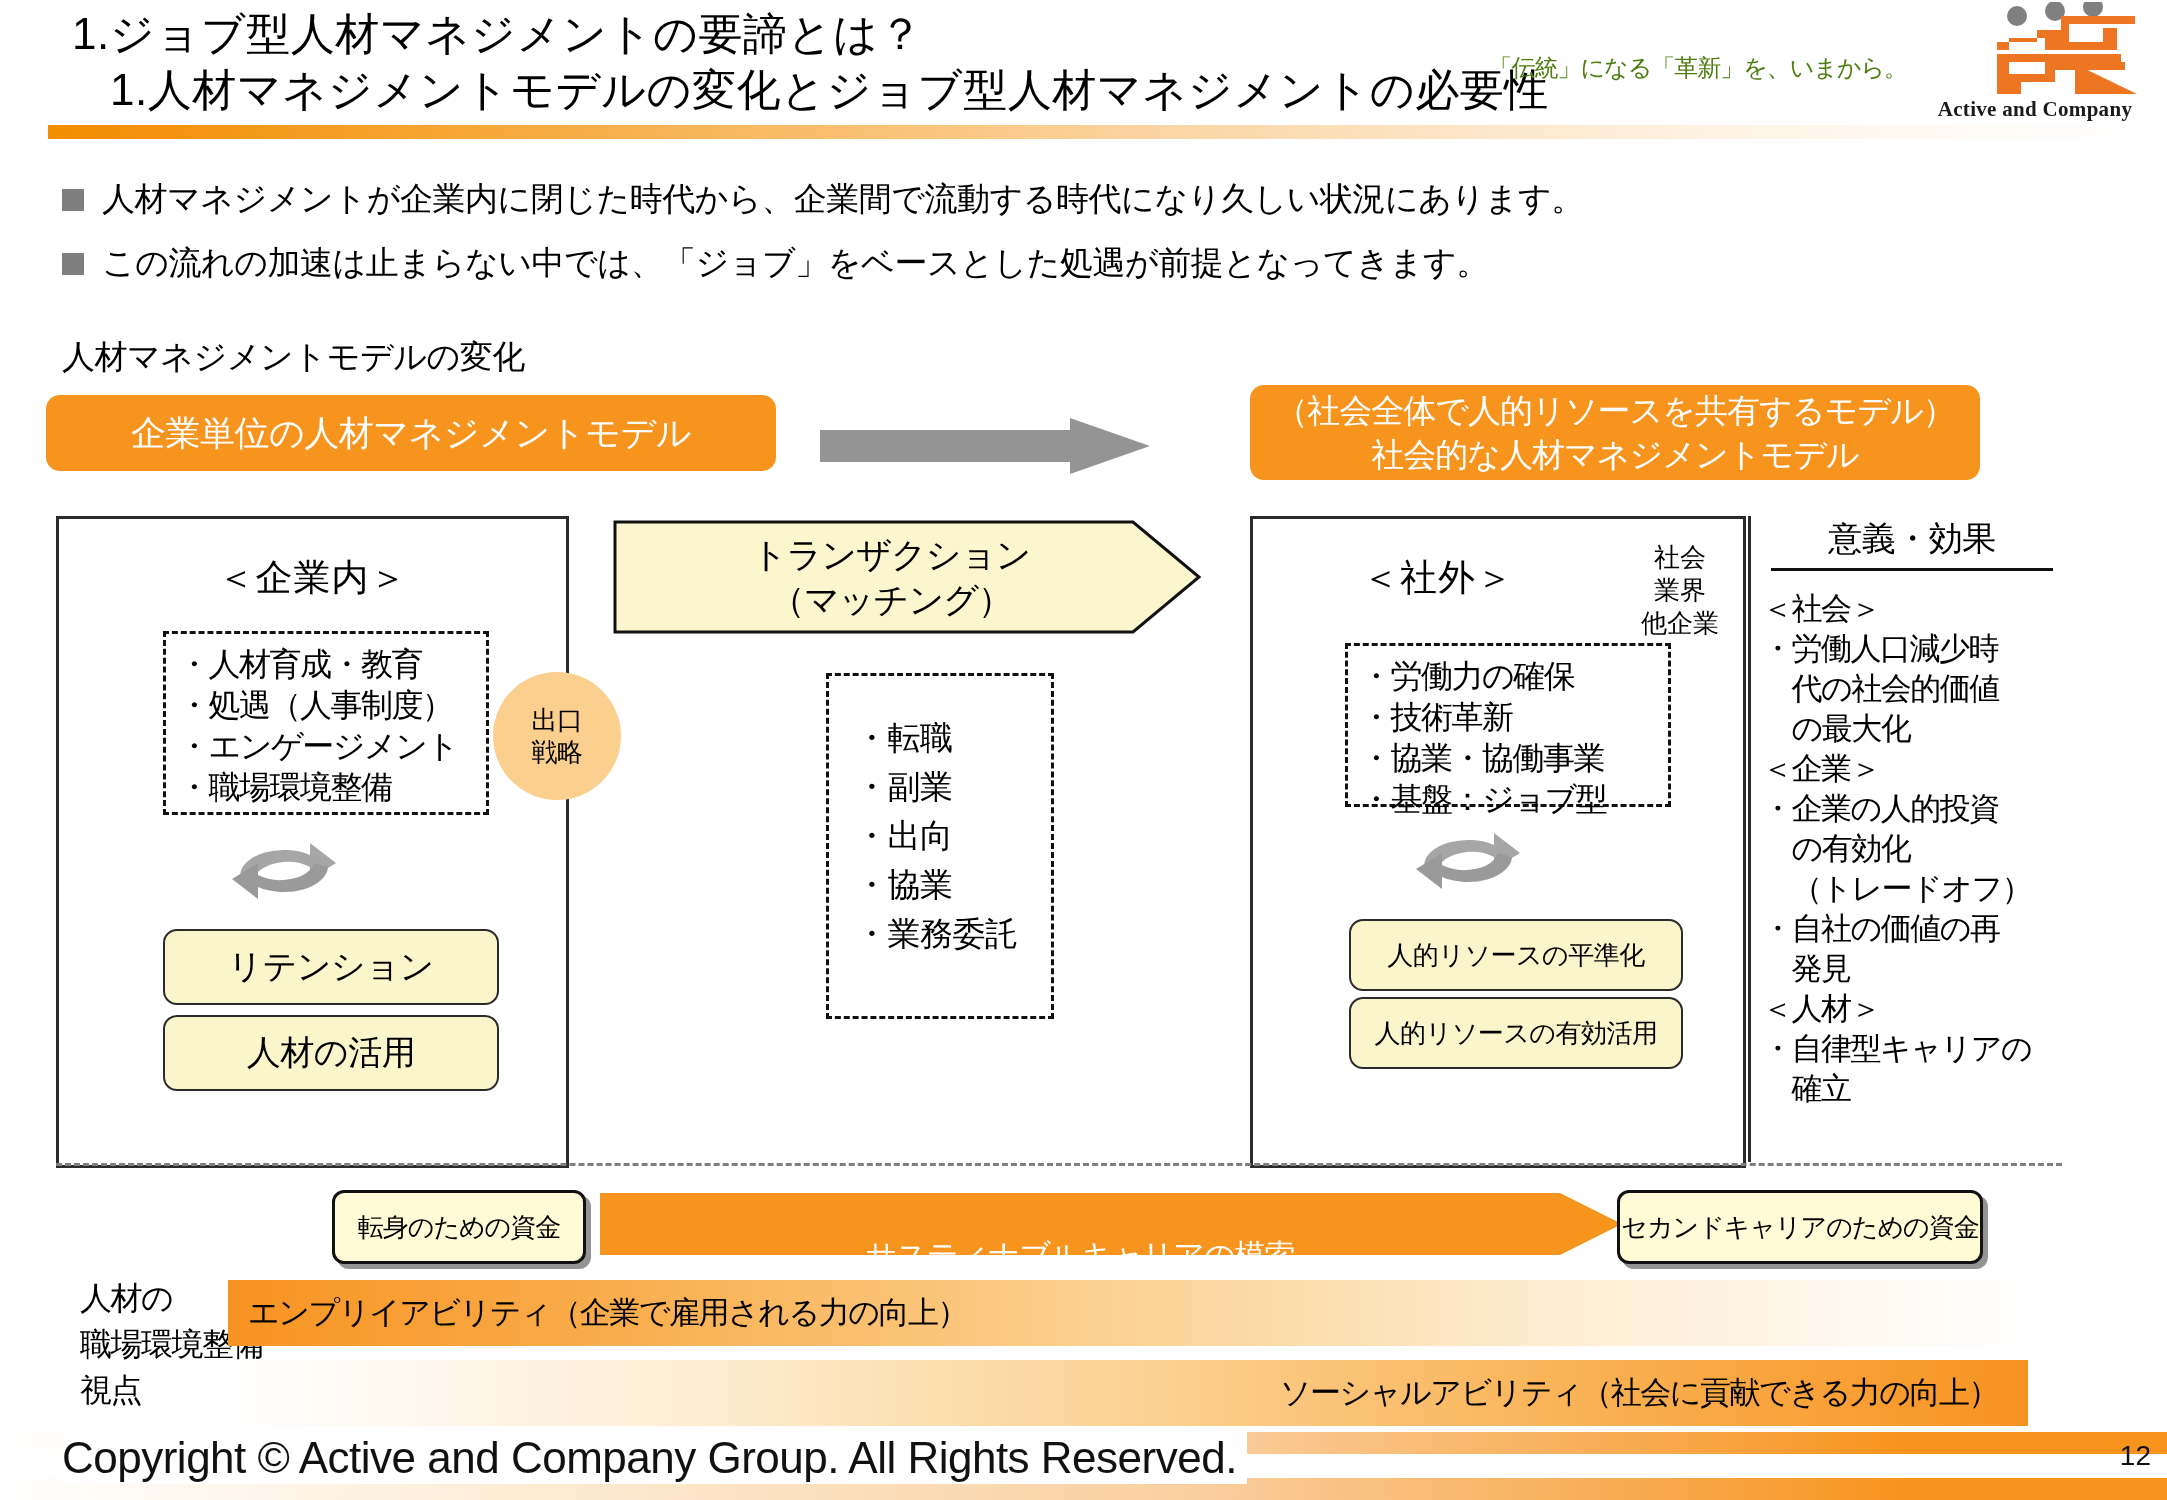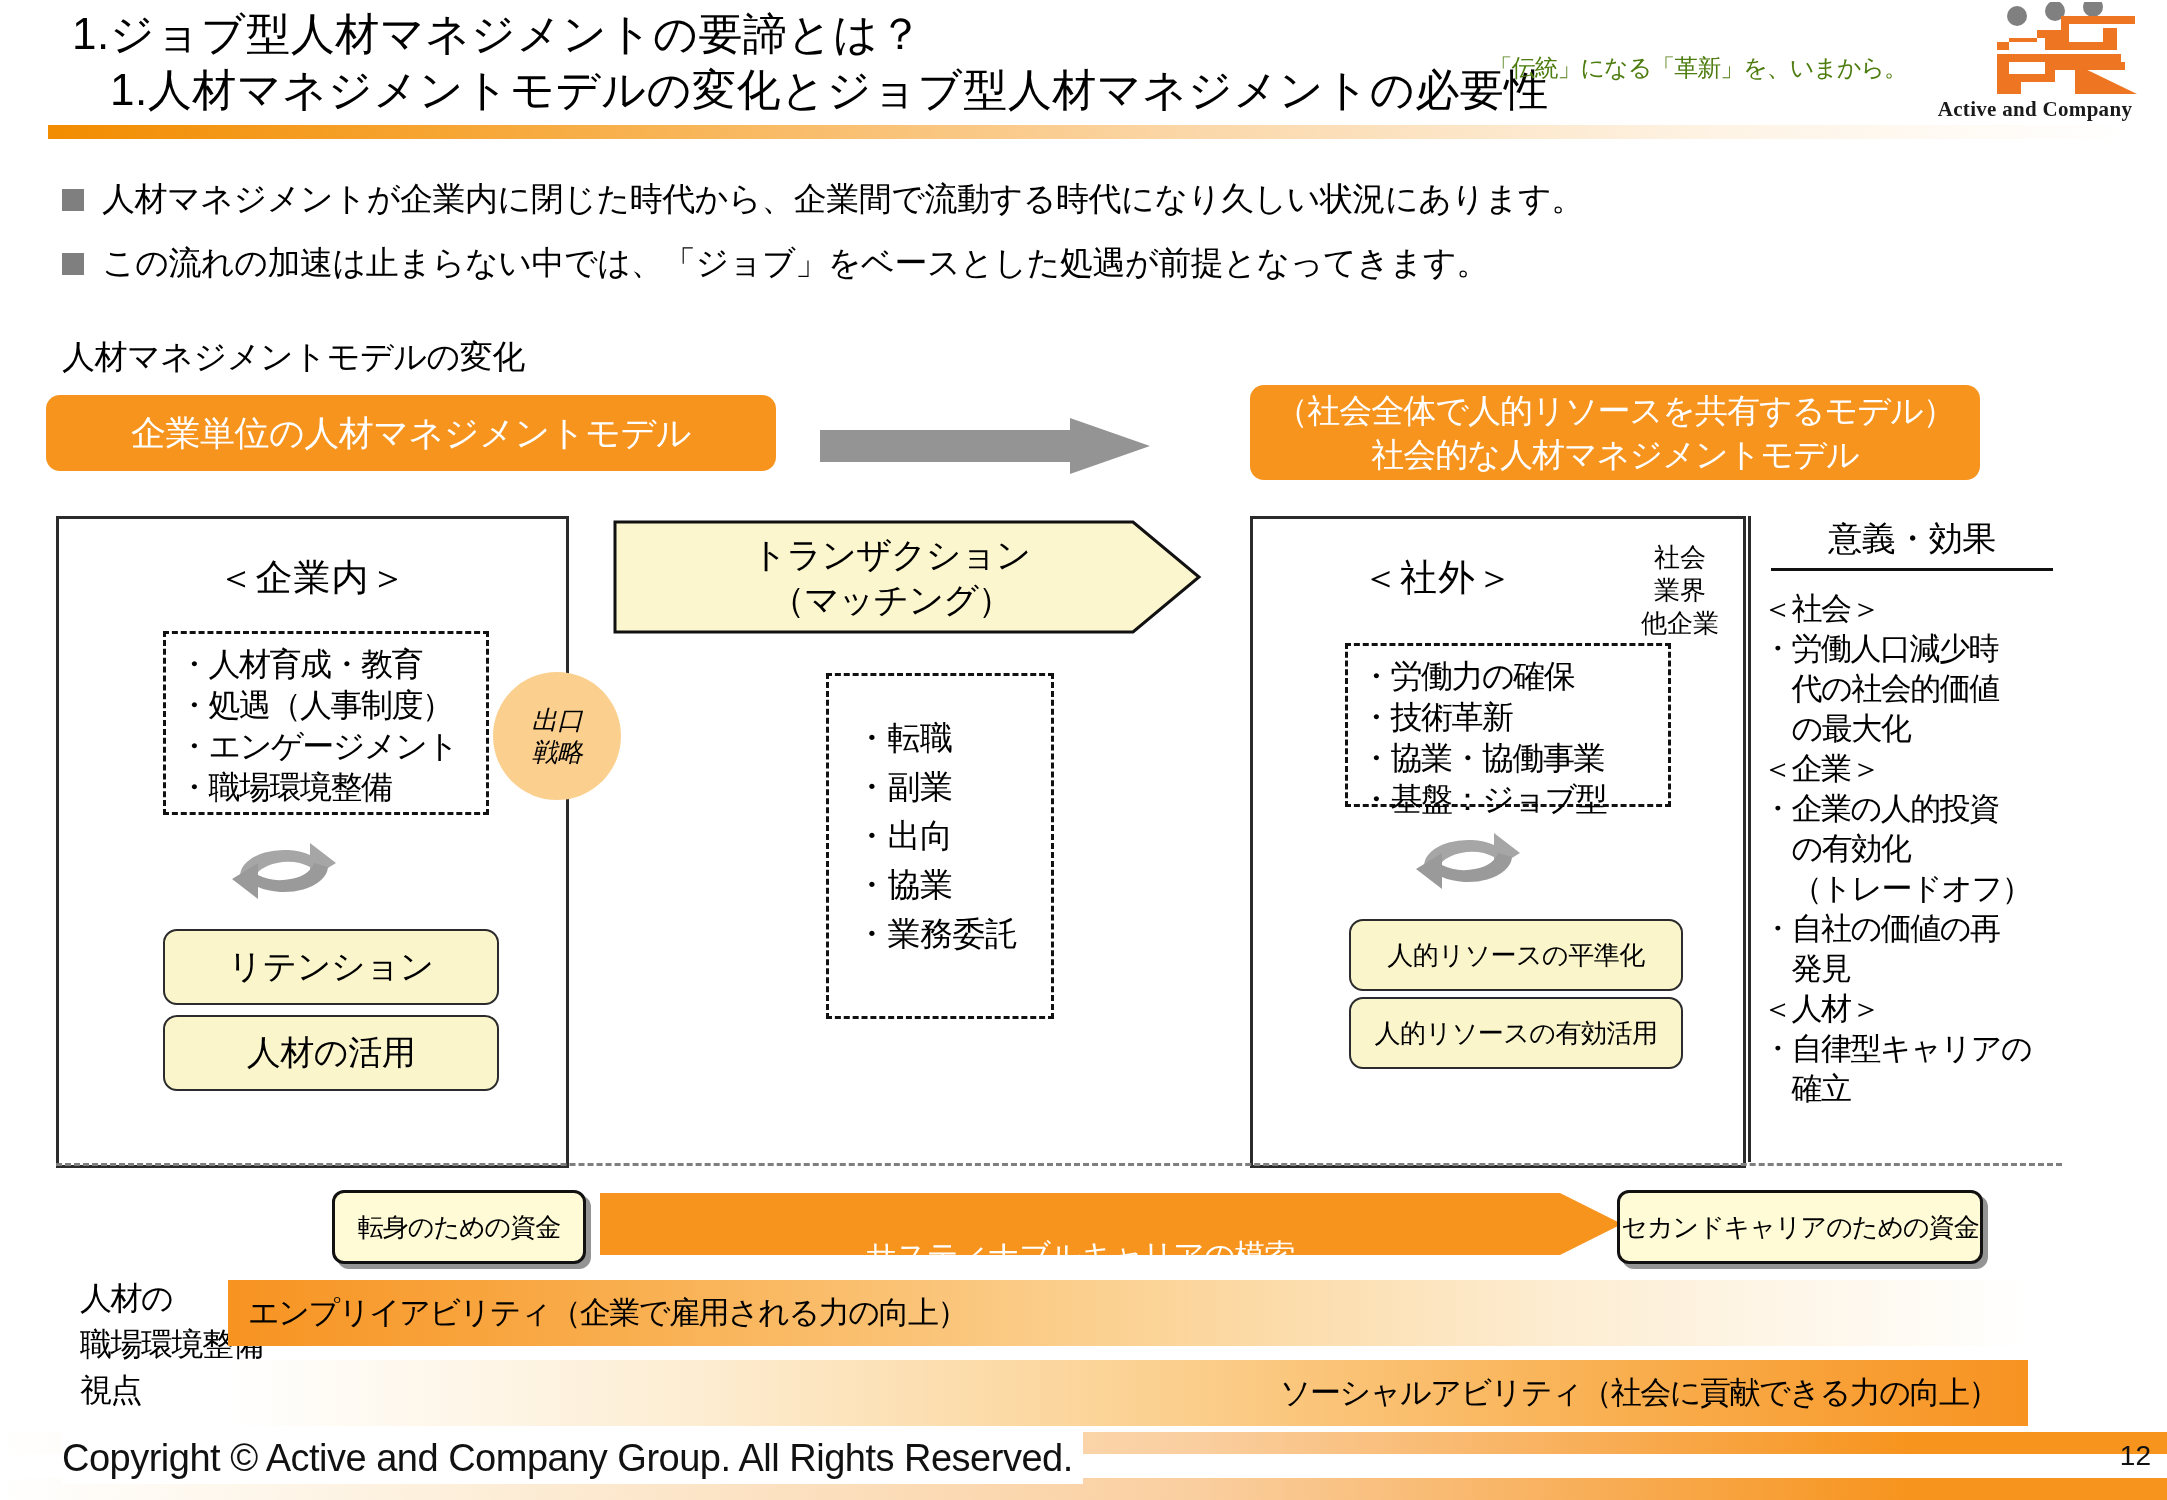--- a/index.html
+++ b/index.html
@@ -73,21 +73,21 @@
     display:flex;align-items:center;justify-content:center;text-align:center;}
   .chip span{display:block;}
   .cl1{left:104px;top:410px;width:332px;height:72px;font-size:34px;letter-spacing:-.5px;}
   .cl2{left:104px;top:496px;width:332px;height:72px;font-size:34px;letter-spacing:-.5px;}
   .cr1{left:96px;top:400px;width:330px;height:68px;font-size:26px;letter-spacing:-.5px;}
   .cr2{left:96px;top:478px;width:330px;height:68px;font-size:26px;letter-spacing:-.5px;}
 
   
   .exit-circle{position:absolute;left:493px;top:672px;width:128px;height:128px;border-radius:50%;
     background:#FBD08F;display:flex;flex-direction:column;align-items:center;justify-content:center;
-    font-size:26px;line-height:32px;text-align:center;letter-spacing:-.5px;z-index:5;font-style:italic;}
+    font-size:26px;line-height:32px;text-align:center;letter-spacing:-.5px;z-index:5;}
 
   
   .trans-chevron{position:absolute;left:613px;top:520px;width:590px;height:114px;}
   .trans-chevron svg{position:absolute;inset:0;}
   .trans-text{position:absolute;left:0;top:0;width:556px;height:114px;display:flex;flex-direction:column;
     align-items:center;justify-content:center;font-size:35px;line-height:45px;letter-spacing:-1px;text-align:center;}
 
   
   .trans-box{position:absolute;left:826px;top:673px;width:222px;height:340px;border:3px dashed #111;}
   .trans-box ul{list-style:none;margin:0;padding:38px 0 0 26px;}
@@ -128,21 +128,21 @@
   .ab2{left:228px;top:1360px;width:1800px;height:66px;
        background:linear-gradient(to right,#FFFFFF 0%,#FDEDD2 26%,#FBD08F 52%,#F9AE4E 78%,#F79321 100%);
        justify-content:flex-end;padding-right:30px;box-sizing:border-box;}
 
   
   .footer-band{position:absolute;left:0;top:1432px;width:2167px;height:22px;
     background:linear-gradient(to right,#FFFFFF 0%,#FDF0DC 20%,#FACFA0 55%,#F7941E 88%,#F7941E 100%);}
   .footer-band2{position:absolute;left:0;top:1478px;width:2167px;height:22px;
     background:linear-gradient(to right,#FFFFFF 0%,#FDF0DC 20%,#FACFA0 55%,#F7941E 88%,#F7941E 100%);}
   .footer-white{position:absolute;left:0;top:1454px;width:2167px;height:24px;background:#fff;}
-  .copyright{position:absolute;left:62px;top:1432px;font-size:38px;line-height:52px;letter-spacing:-.5px;
+  .copyright{position:absolute;left:62px;top:1432px;font-size:44px;line-height:52px;letter-spacing:-.5px;
     color:#111;background:#fff;padding-right:10px;}
   .page-num{position:absolute;right:16px;top:1440px;font-size:28px;color:#111;}
 </style>
 </head>
 <body>
 
 <div class="slide">
 
   <div class="title-block">
     <div class="title-line1">1.ジョブ型人材マネジメントの要諦とは？</div>

